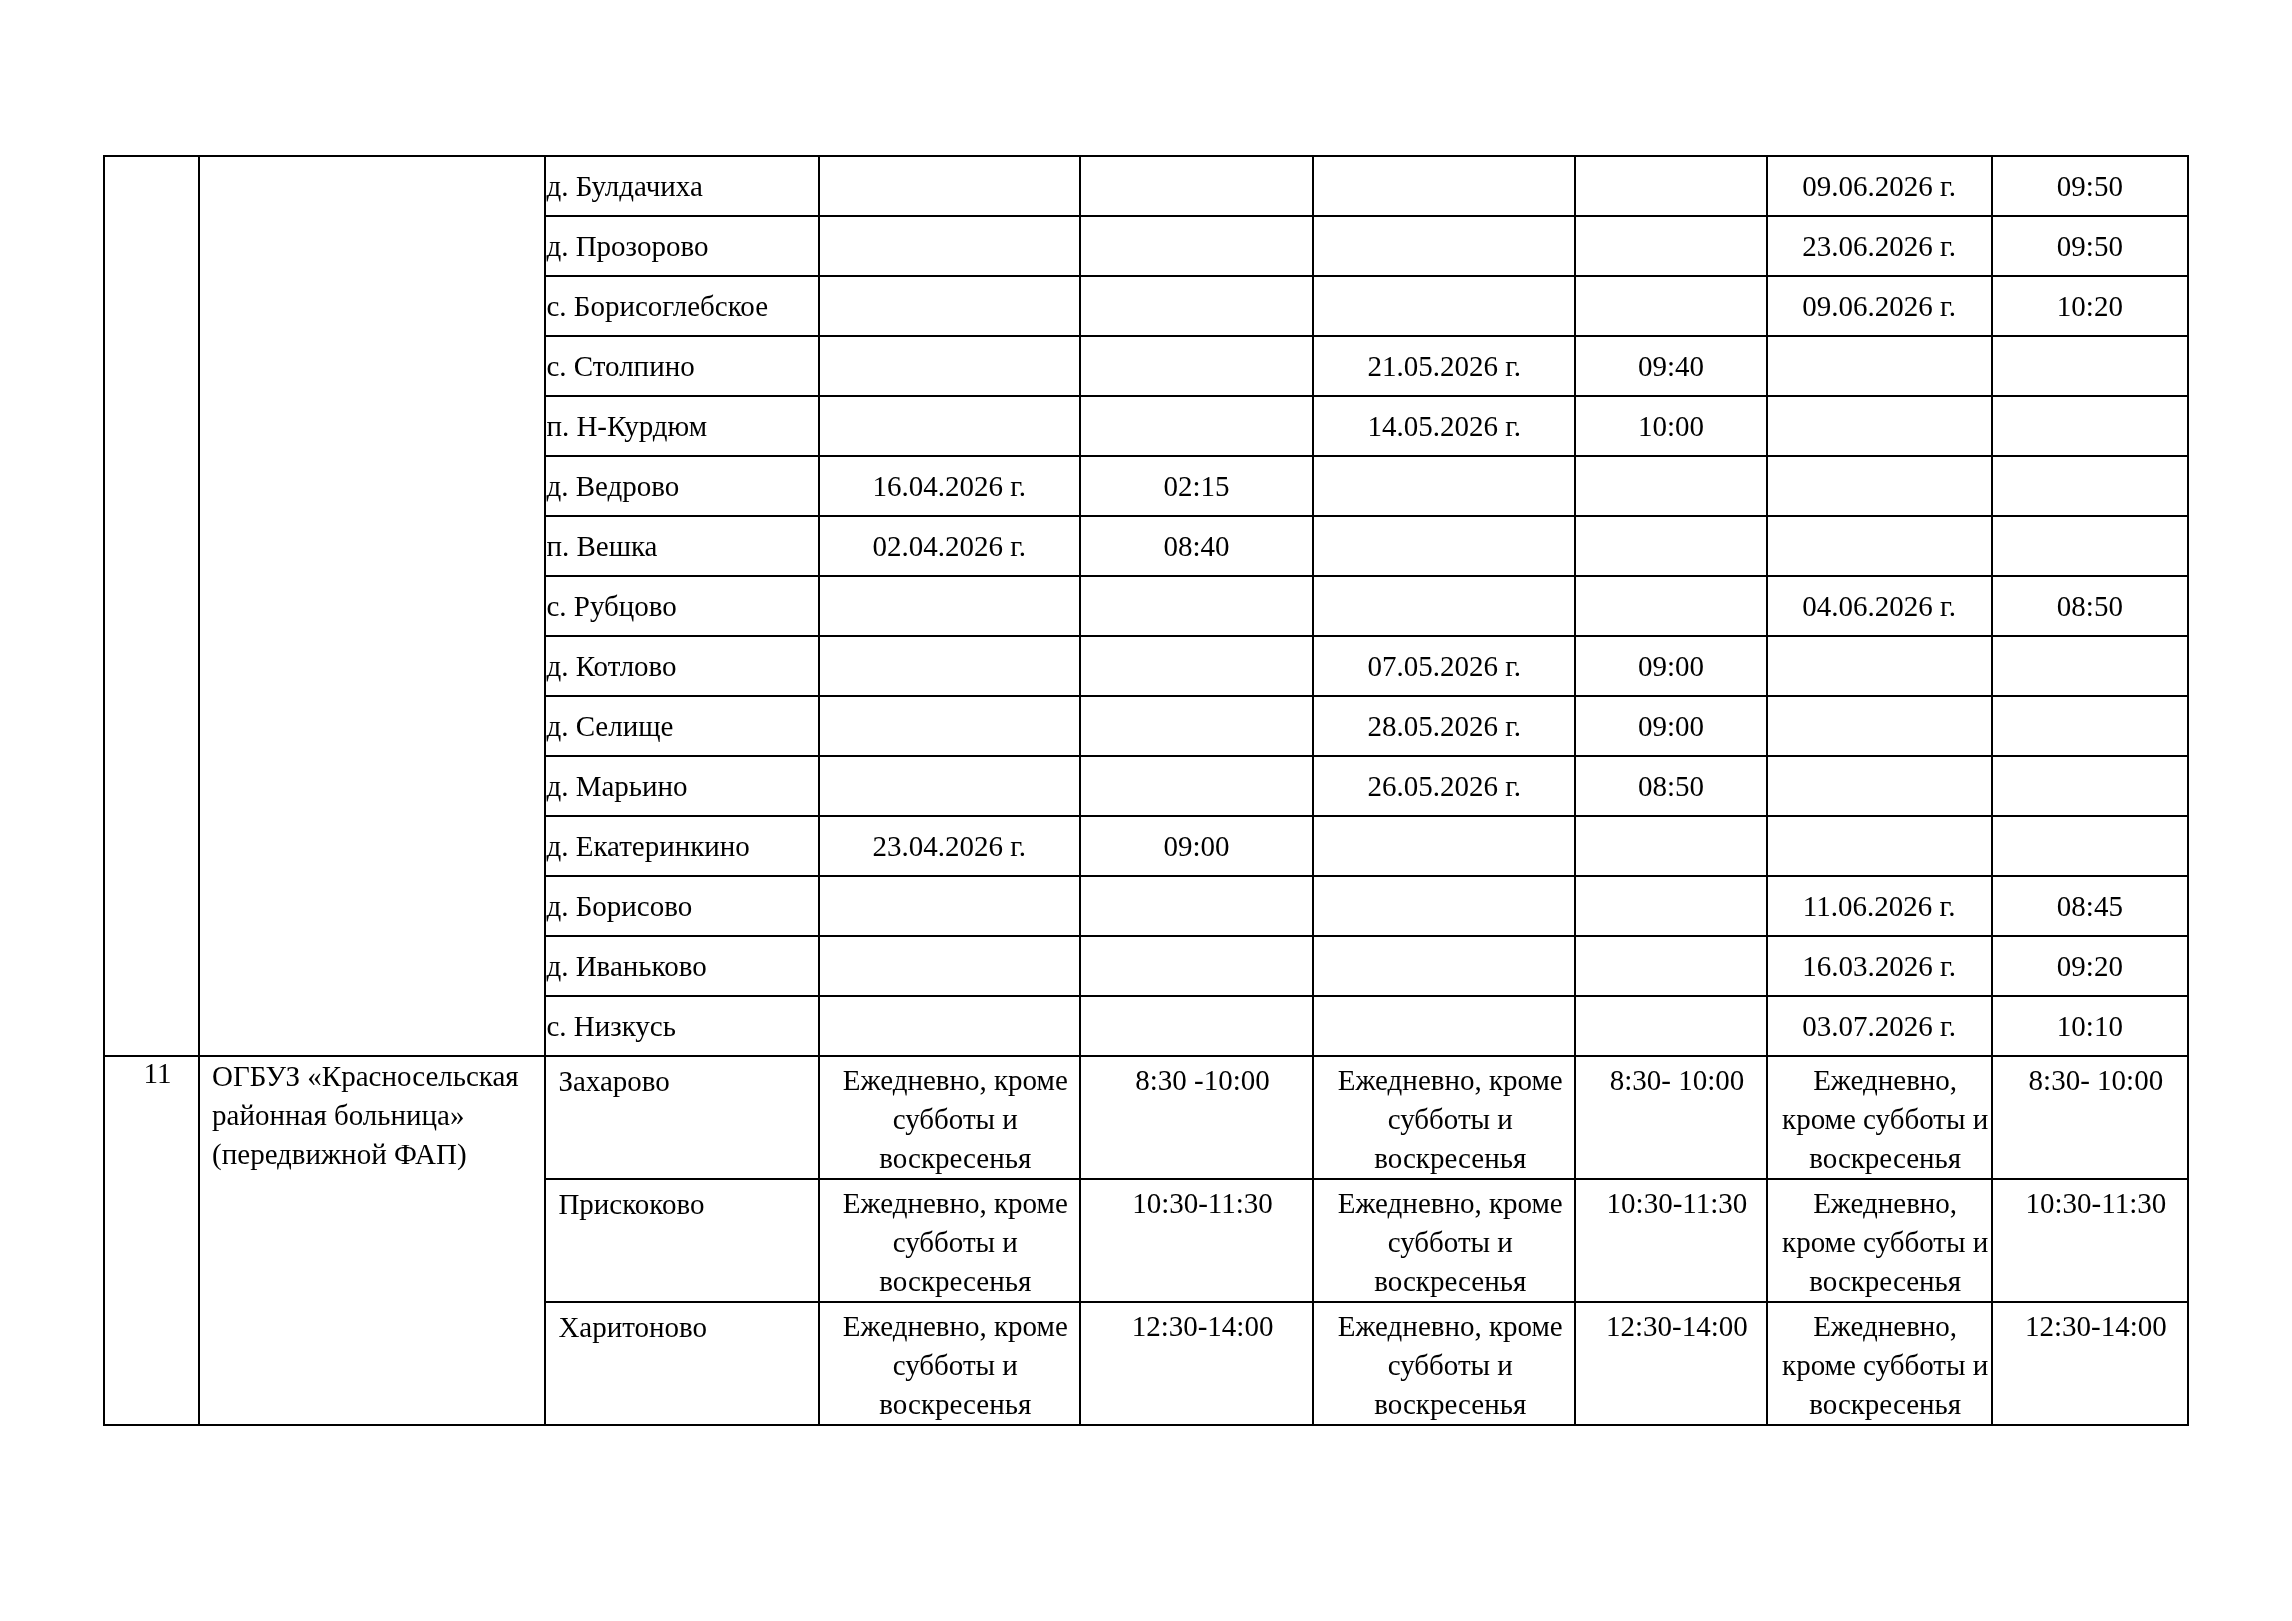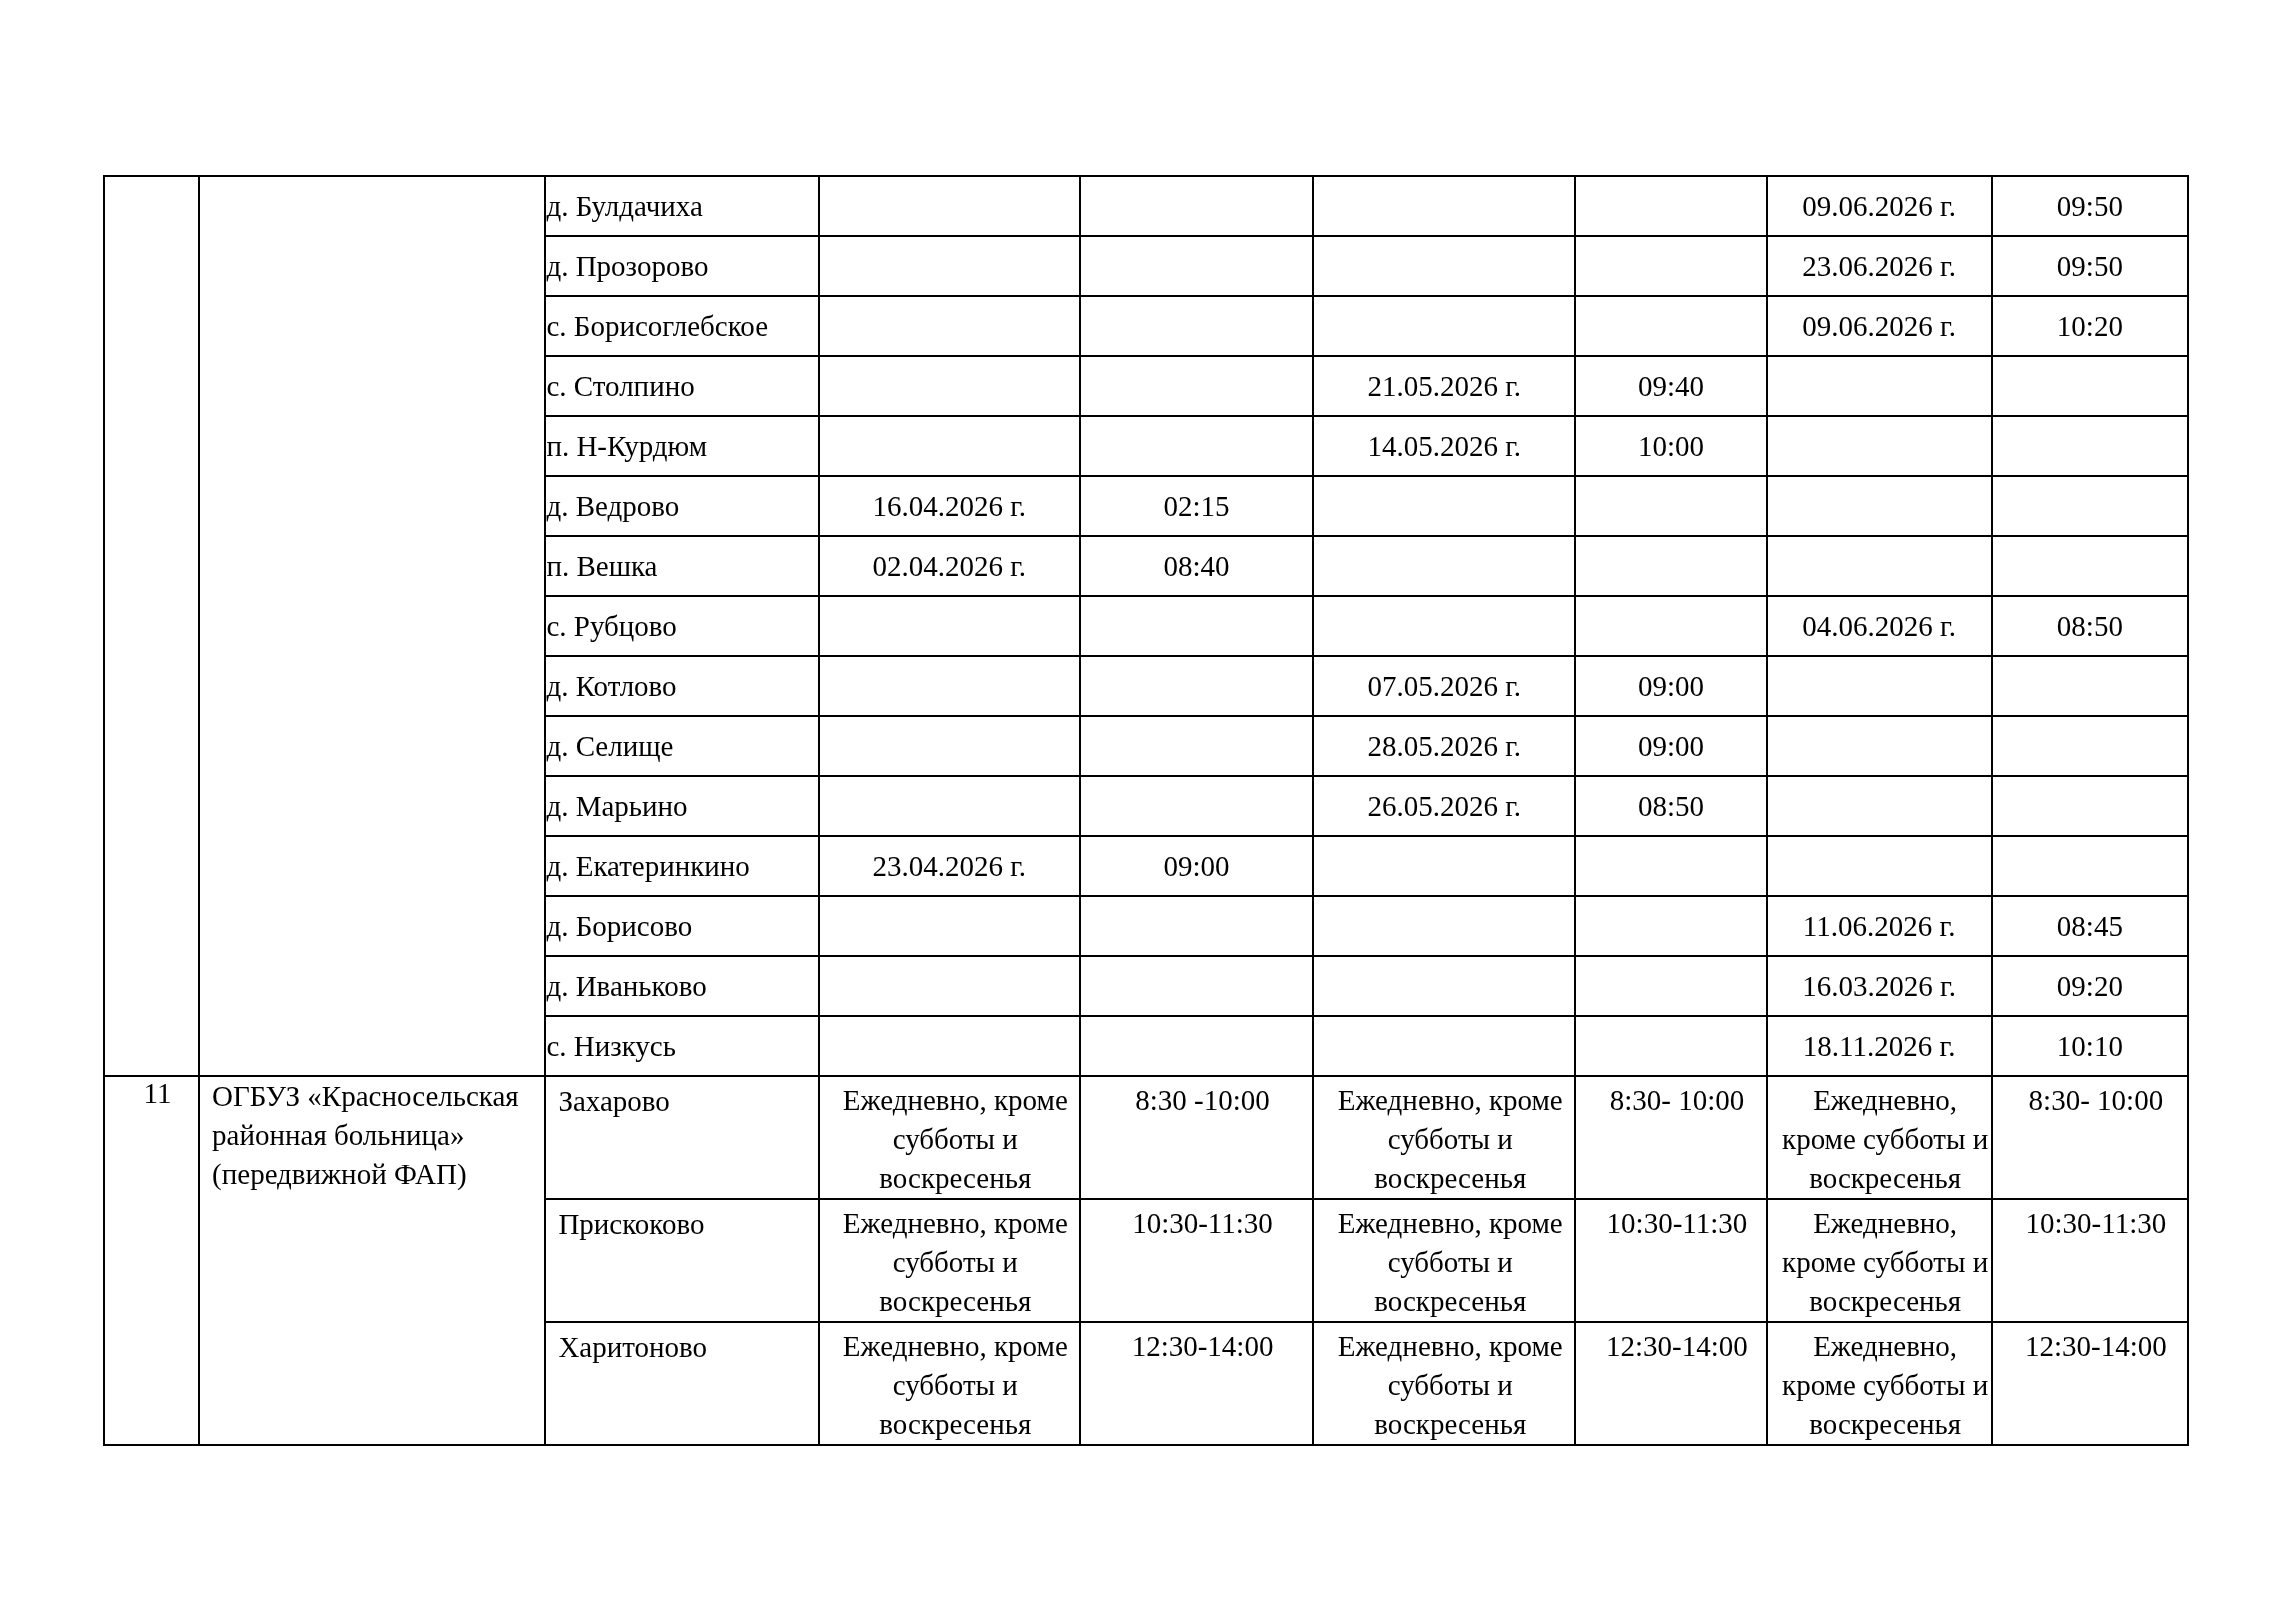--- a/index.html
+++ b/index.html
@@ -8,21 +8,20 @@
   table.sched{
     border-collapse:collapse;
     table-layout:fixed;
     position:absolute;
     left:103px;
     top:155px;
     width:2086px;
     font-family:"Liberation Serif","DejaVu Serif",serif;
     font-size:29px;
     color:#000000;
-    margin-top:20px;
   }
   table.sched td{
     border:2.9px solid #000000;
     padding:0;
     overflow:hidden;
     vertical-align:middle;
   }
   tr.single{height:60px;}
   tr.tall{height:119px;}
   td.c-num{text-align:center;vertical-align:top;padding-top:7.8px;}
@@ -178,21 +177,21 @@
           <td class="c-time"></td>
           <td class="c-date">16.03.2026 г.</td>
           <td class="c-time">09:20</td>
         </tr>
         <tr class="single">
           <td class="c-settlement">с. Низкусь</td>
           <td class="c-date"></td>
           <td class="c-time"></td>
           <td class="c-date"></td>
           <td class="c-time"></td>
-          <td class="c-date">18.11.2026 г.</td>
+          <td class="c-date">03.07.2026 г.</td>
           <td class="c-time">10:10</td>
         </tr>
         <tr class="tall">
           <td class="c-num" rowspan="3">11</td>
           <td class="c-org" rowspan="3"><span>ОГБУЗ «Красносельская</span><br><span>районная больница»</span><br><span class="bold">(передвижной ФАП)</span></td>
           <td class="c-settlement">Захарово</td>
           <td class="c-date"><span>Ежедневно, кроме</span><br><span>субботы и</span><br><span>воскресенья</span></td>
           <td class="c-time">8:30 -10:00</td>
           <td class="c-date"><span>Ежедневно, кроме</span><br><span>субботы и</span><br><span>воскресенья</span></td>
           <td class="c-time">8:30- 10:00</td>

